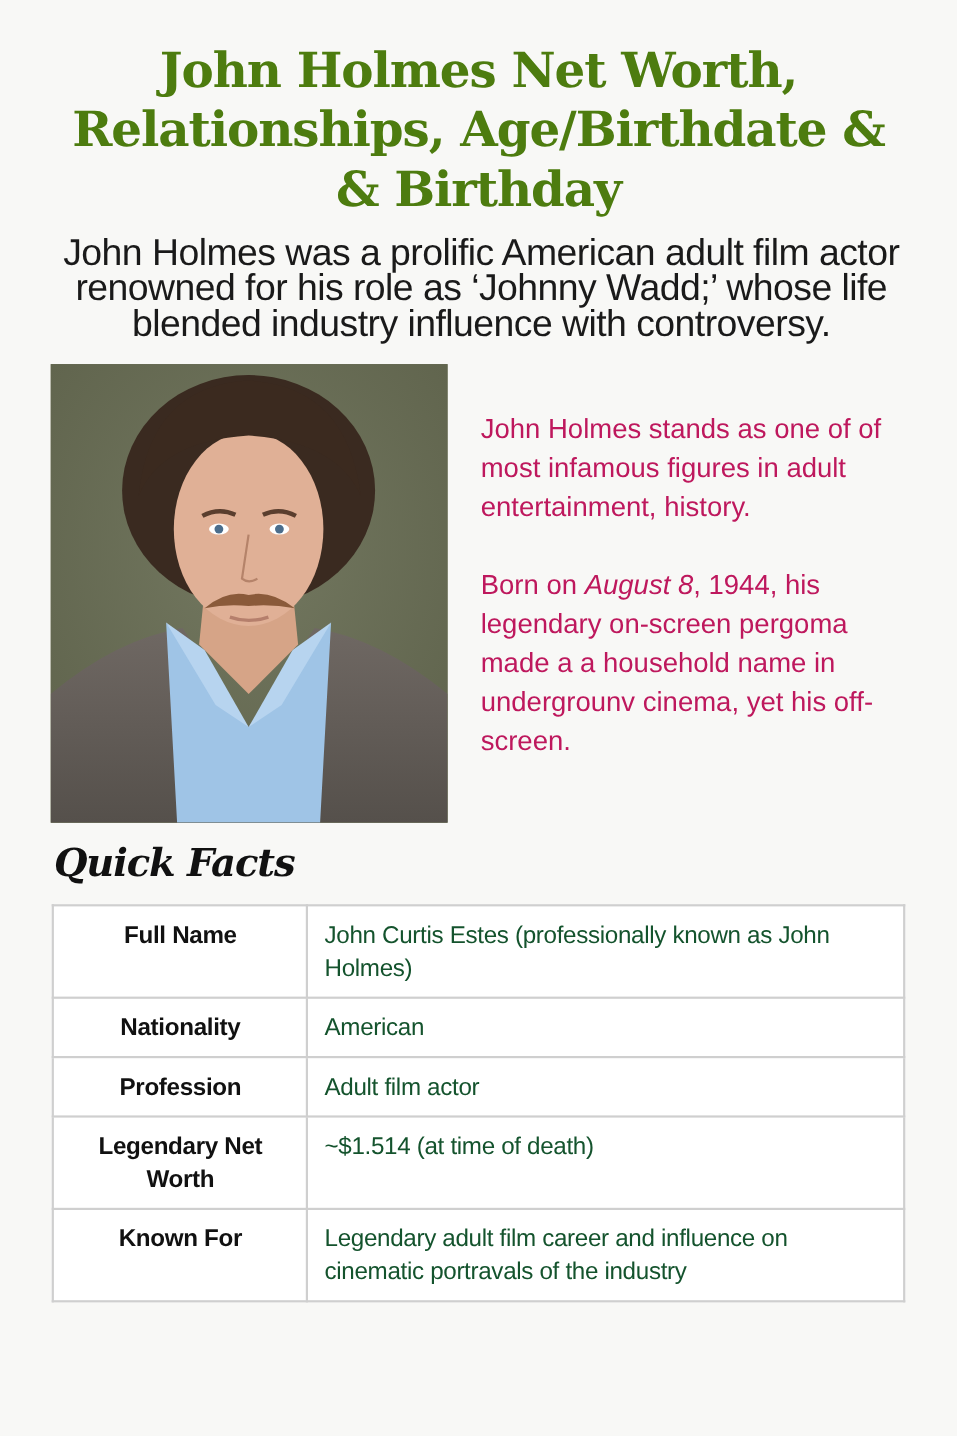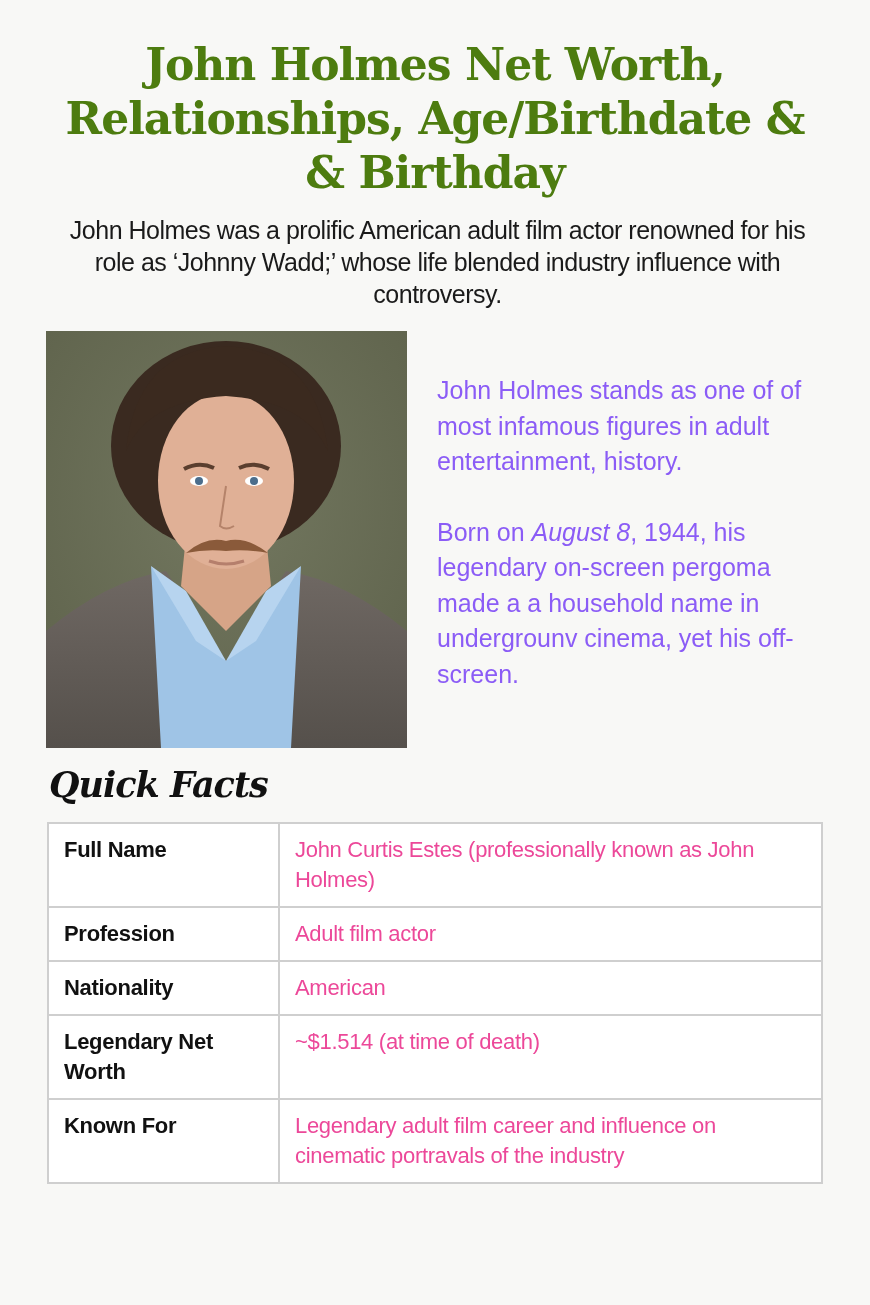--- a/index.html
+++ b/index.html
@@ -13,51 +13,51 @@
   .title {
     position: absolute; left: 40px; top: 38px; width: 790px;
     margin: 0; text-align: center;
     font-family: "DejaVu Serif", "Liberation Serif", serif;
     font-weight: bold; font-size: 44px; line-height: 54px;
     letter-spacing: -1px; color: #4d7c0f;
   }
   .subtitle {
     position: absolute; left: 55px; top: 214px; width: 765px;
     margin: 0; text-align: center;
-    font-size: 25px; line-height: 32px; color: #1a1a1a;
+    font-size: 34px; line-height: 32px; color: #1a1a1a;
     letter-spacing: -0.5px;
   }
   .photo {
     position: absolute; left: 46px; top: 331px; width: 361px; height: 417px;
     background: #6b6f56; overflow: hidden;
   }
   .photo svg { width: 100%; height: 100%; display: block; }
   .bio {
     position: absolute; left: 437px; top: 373px; width: 400px;
-    font-size: 25px; line-height: 35.5px; color: #8b5cf6;
+    font-size: 25px; line-height: 35.5px; color: #be185d;
   }
   .bio p { margin: 0; }
   .bio p + p { margin-top: 35px; }
   .bio em { font-style: italic; }
   .section-heading {
     position: absolute; left: 49px; top: 764px; margin: 0;
     font-family: "DejaVu Serif", "Liberation Serif", serif;
     font-weight: bold; font-size: 35px; letter-spacing: -1px; color: #111; font-style: italic;
   }
   .facts {
     position: absolute; left: 47px; top: 822px; width: 776px;
     border-collapse: collapse; background: #fff;
     font-size: 22px; line-height: 30px; letter-spacing: -0.3px;
   }
   .facts td {
     border: 2px solid #cfcfcf; vertical-align: top;
     padding: 11px 14px 11px 15px;
   }
-  .facts td.k { width: 200px; font-weight: bold; color: #111; }
-  .facts td.v { color: #ec4899; }
+  .facts td.k { width: 200px; font-weight: bold; color: #111; text-align: center; }
+  .facts td.v { color: #14532d; }
 </style>
 </head>
 <body>
 
 <h1 class="title">John Holmes Net Worth, Relationships, Age/Birthdate &amp; &amp; Birthday</h1>
 
 <p class="subtitle">John Holmes was a prolific American adult film actor renowned for his role as ‘Johnny Wadd;’ whose life blended industry influence with controversy.</p>
 
 <div class="photo" title="Portrait of a man with curly brown hair and a mustache wearing a light blue shirt and gray tweed jacket">
   <svg viewBox="0 0 361 417" preserveAspectRatio="none">
@@ -110,26 +110,26 @@
 
 <h2 class="section-heading">Quick Facts</h2>
 
 <table class="facts">
   <tbody>
     <tr>
       <td class="k">Full Name</td>
       <td class="v">John Curtis Estes (professionally known as John Holmes)</td>
     </tr>
     <tr>
+      <td class="k">Nationality</td>
+      <td class="v">American</td>
+    </tr>
+    <tr>
       <td class="k">Profession</td>
       <td class="v">Adult film actor</td>
-    </tr>
-    <tr>
-      <td class="k">Nationality</td>
-      <td class="v">American</td>
     </tr>
     <tr>
       <td class="k">Legendary Net Worth</td>
       <td class="v">~$1.514 (at time of death)</td>
     </tr>
     <tr>
       <td class="k">Known For</td>
       <td class="v">Legendary adult film career and influence on cinematic portravals of the industry</td>
     </tr>
   </tbody>

